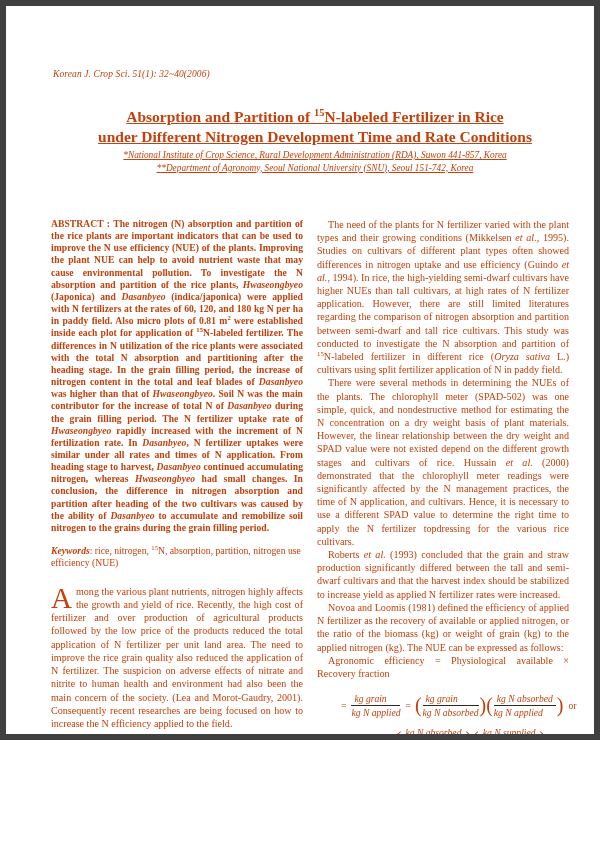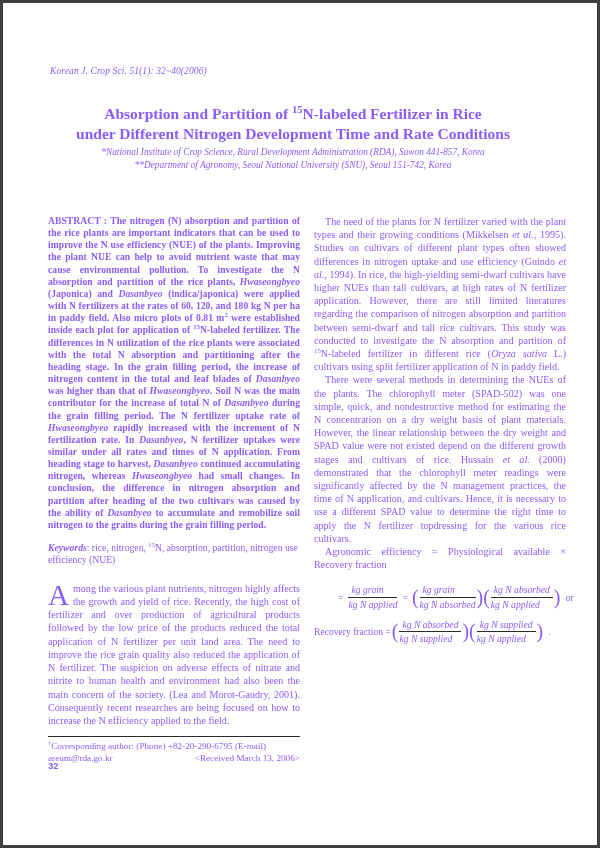--- a/index.html
+++ b/index.html
@@ -1,29 +1,29 @@
 <!DOCTYPE html>
 <html><head>
 <meta charset="utf-8">
 <style>
   html,body { margin:0; padding:0; background:#ffffff; }
   .sheet {
-    position:relative; width:600px; height:848px; background:#fff;
-    font-family:"Liberation Serif", serif; color:#8b5cf6;
-    box-sizing:border-box; border:3px solid #404040; overflow:hidden;
+    position:relative; width:600px; height:740px; background:#fff;
+    font-family:"Liberation Serif", serif; color:#c2410c;
+    box-sizing:border-box; border:6px solid #404040; overflow:hidden;
   }
   sup { font-size:0.68em; line-height:0; vertical-align:super; }
   i { }
 
   .journal-ref {
     position:absolute; top:63px; left:47px;
     font-style:italic; font-size:9.5px; letter-spacing:0.1px;
   }
 
-  .header { position:absolute; top:101px; left:20px; width:540px; text-align:center; }
+  .header { position:absolute; top:101px; left:39px; width:540px; text-align:center;text-decoration:underline; }
   .paper-title { margin:0; font-size:15.5px; font-weight:bold; line-height:20px; }
   .authors { margin-top:13px; font-weight:bold; font-size:11.5px; }
   .affils { margin-top:2px; font-style:italic; font-size:9.3px; line-height:12.5px; }
 
   .columns {
     position:absolute; top:212px; left:45px; width:518px;
     display:flex; gap:14px;
   }
   .col { width:252px; }
 
@@ -105,20 +105,22 @@
       <div class="fn-rule"></div>
       <div class="footnote">
         <sup>†</sup><span>Corresponding author: (Phone) +82-20-290-6795 (E-mail) areum@rda.go.kr</span>
         <span class="received">&lt;Received March 13, 2006&gt;</span>
       </div>
     </div>
 
     <div class="col">
       <p class="bp">The need of the plants for N fertilizer varied with the plant types and their growing conditions (Mikkelsen <i>et al.</i>, 1995). Studies on cultivars of different plant types often showed differences in nitrogen uptake and use efficiency (Guindo <i>et al.</i>, 1994). In rice, the high-yielding semi-dwarf cultivars have higher NUEs than tall cultivars, at high rates of N fertilizer application. However, there are still limited literatures regarding the comparison of nitrogen absorption and partition between semi-dwarf and tall rice cultivars. This study was conducted to investigate the N absorption and partition of <sup>15</sup>N-labeled fertilizer in different rice (<i>Oryza sativa</i> L.) cultivars using split fertilizer application of N in paddy field.</p>
       <p class="bp">There were several methods in determining the NUEs of the plants. The chlorophyll meter (SPAD-502) was one simple, quick, and nondestructive method for estimating the N concentration on a dry weight basis of plant materials. However, the linear relationship between the dry weight and SPAD value were not existed depend on the different growth stages and cultivars of rice. Hussain <i>et al.</i> (2000) demonstrated that the chlorophyll meter readings were significantly affected by the N management practices, the time of N application, and cultivars. Hence, it is necessary to use a different SPAD value to determine the right time to apply the N fertilizer topdressing for the various rice cultivars.</p>
+      <p class="bp">Roberts <i>et al.</i> (1993) concluded that the grain and straw production significantly differed between the tall and semi-dwarf cultivars and that the harvest index should be stabilized to increase yield as applied N fertilizer rates were increased.</p>
+      <p class="bp">Novoa and Loomis (1981) defined the efficiency of applied N fertilizer as the recovery of available or applied nitrogen, or the ratio of the biomass (kg) or weight of grain (kg) to the applied nitrogen (kg). The NUE can be expressed as follows:</p>
       <p class="bp">Agronomic efficiency = Physiological available × Recovery fraction</p>
 
       <div class="equations">
 
         <div class="eq-row indented">
           <span class="eq-sym">=</span>
           <span class="frac">
             <span class="num">kg grain</span>
             <span class="den">kg N applied</span>
           </span>

